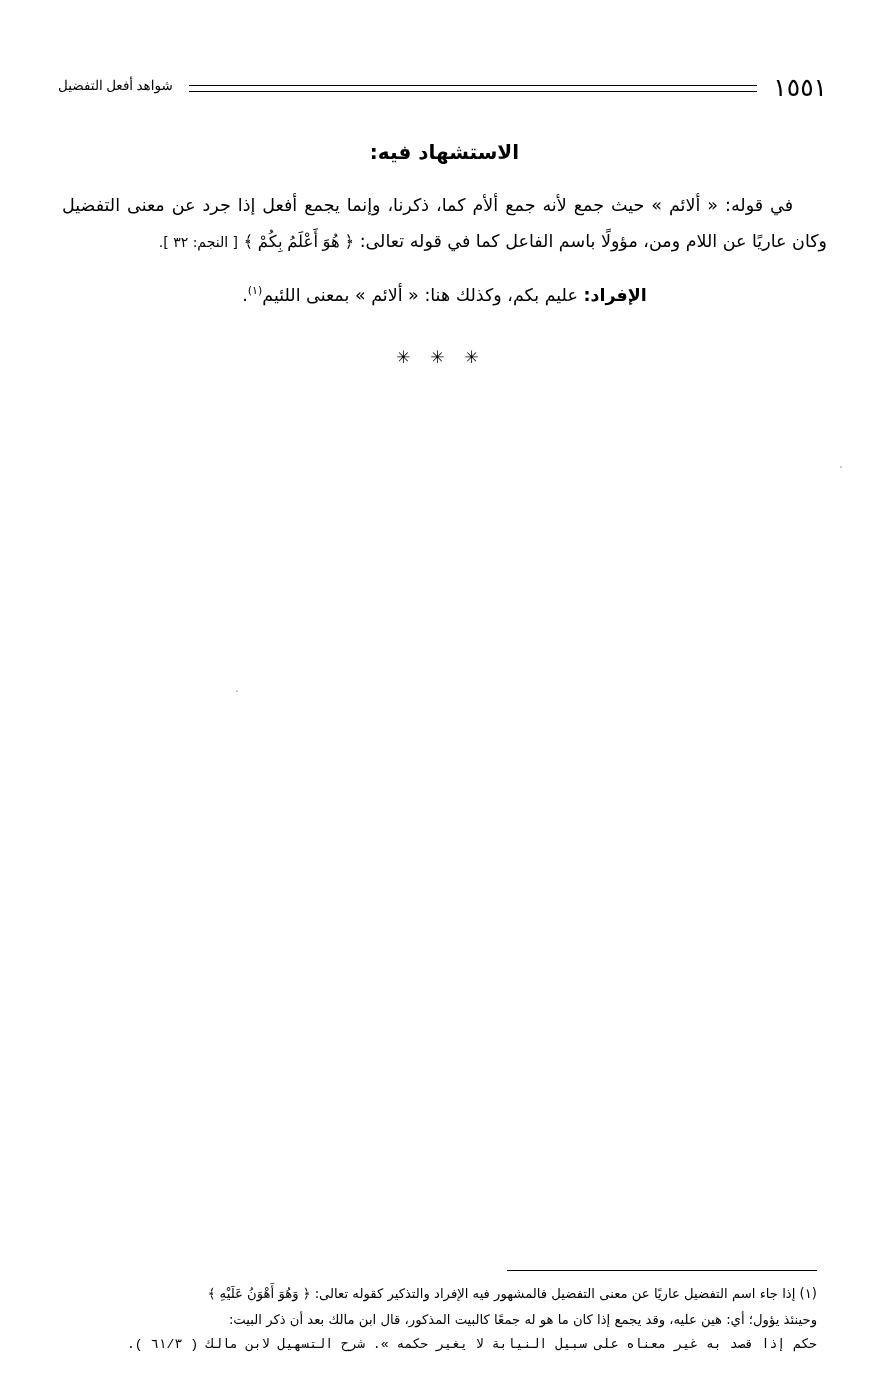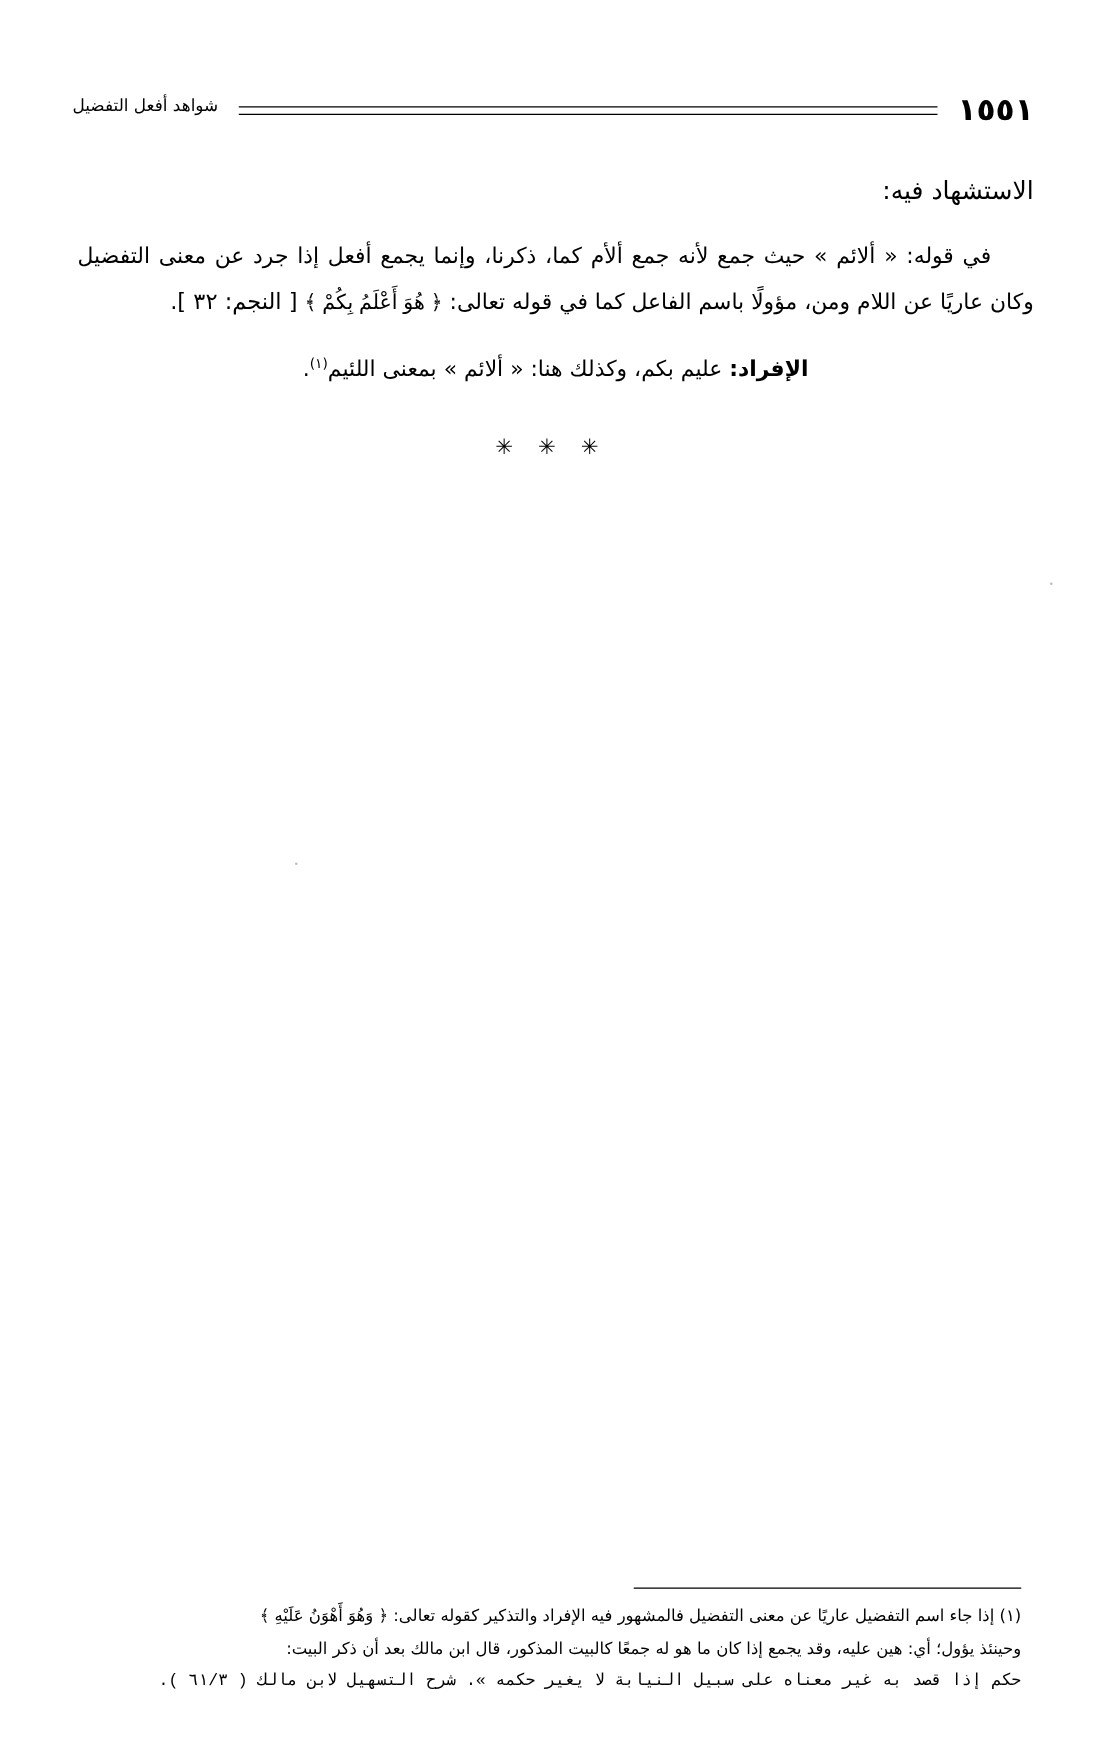--- a/index.html
+++ b/index.html
@@ -32,51 +32,52 @@
     display: flex;
     flex-direction: row-reverse;
     align-items: center;
     gap: 10px;
   }
   .header-title {
     font-size: 13.5px;
     white-space: nowrap;
     line-height: 1;
     padding-bottom: 2px;
+    font-family: Liberation Serif, serif;
   }
   .header-rule {
     flex: 1 1 auto;
     height: 5px;
     border-top: 1.6px solid #000;
     border-bottom: 1.6px solid #000;
     margin: 0 6px;
     position: relative;
     top: 1px;
   }
   .header-page {
     font-size: 25px;
-    font-weight: bold;
+    font-weight: normal;
     letter-spacing: 0px;
     white-space: nowrap;
     line-height: 1;
   }
 
   
   .content {
     position: absolute;
     top: 130px;
     left: 62px;
     right: 58px;
     text-align: justify;
   }
 
   .section-heading {
     font-size: 20px;
-    font-weight: normal;
-    text-align: right;
+    font-weight: bold;
+    text-align: center;
     margin: 8px 0 22px 0;
     line-height: 1.4;
   }
 
   p.body-para {
     font-size: 17.5px;
     line-height: 2.05;
     margin: 0 0 14px 0;
     text-align: justify;
     text-justify: inter-word;
@@ -86,21 +87,21 @@
     width: 34px;
   }
   .bold {
     font-weight: bold;
   }
   .quran {
     font-family: Liberation Sans, sans-serif;
     font-size: 16.5px;
   }
   .ref {
-    font-size: 18px;
+    font-size: 14px;
     margin-top: 45px;
   }
   .sup {
     font-size: 11px;
     vertical-align: super;
   }
   p.meaning-para {
     font-size: 17.5px;
     line-height: 2.0;
     margin: 18px 0 0 0;

